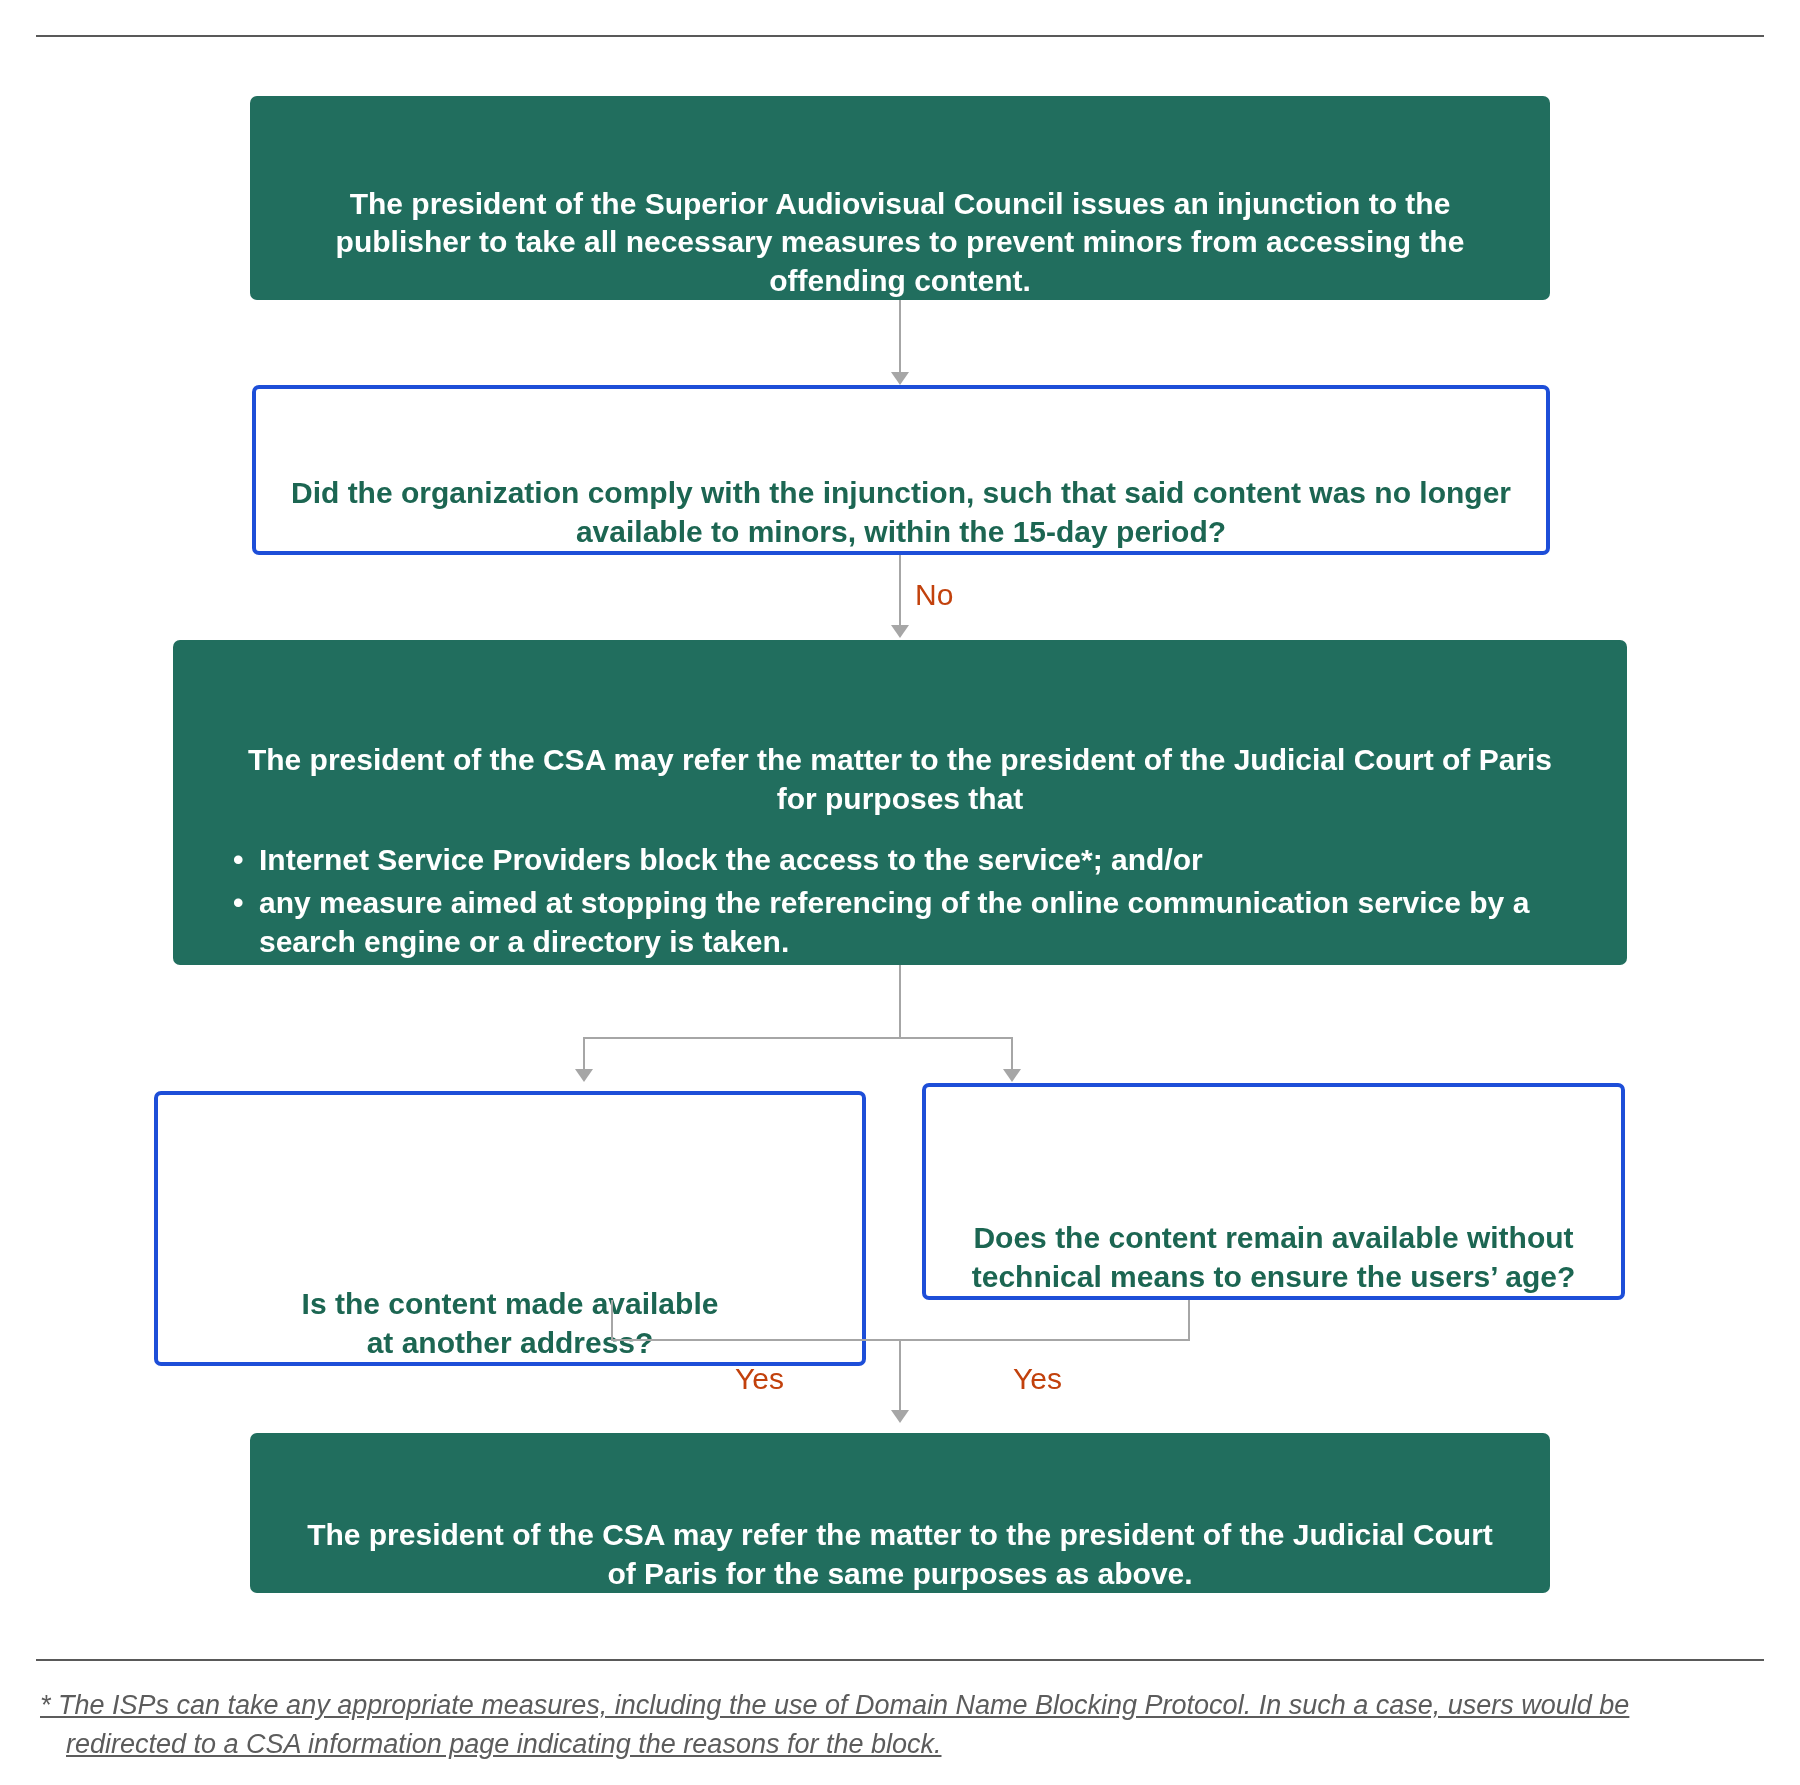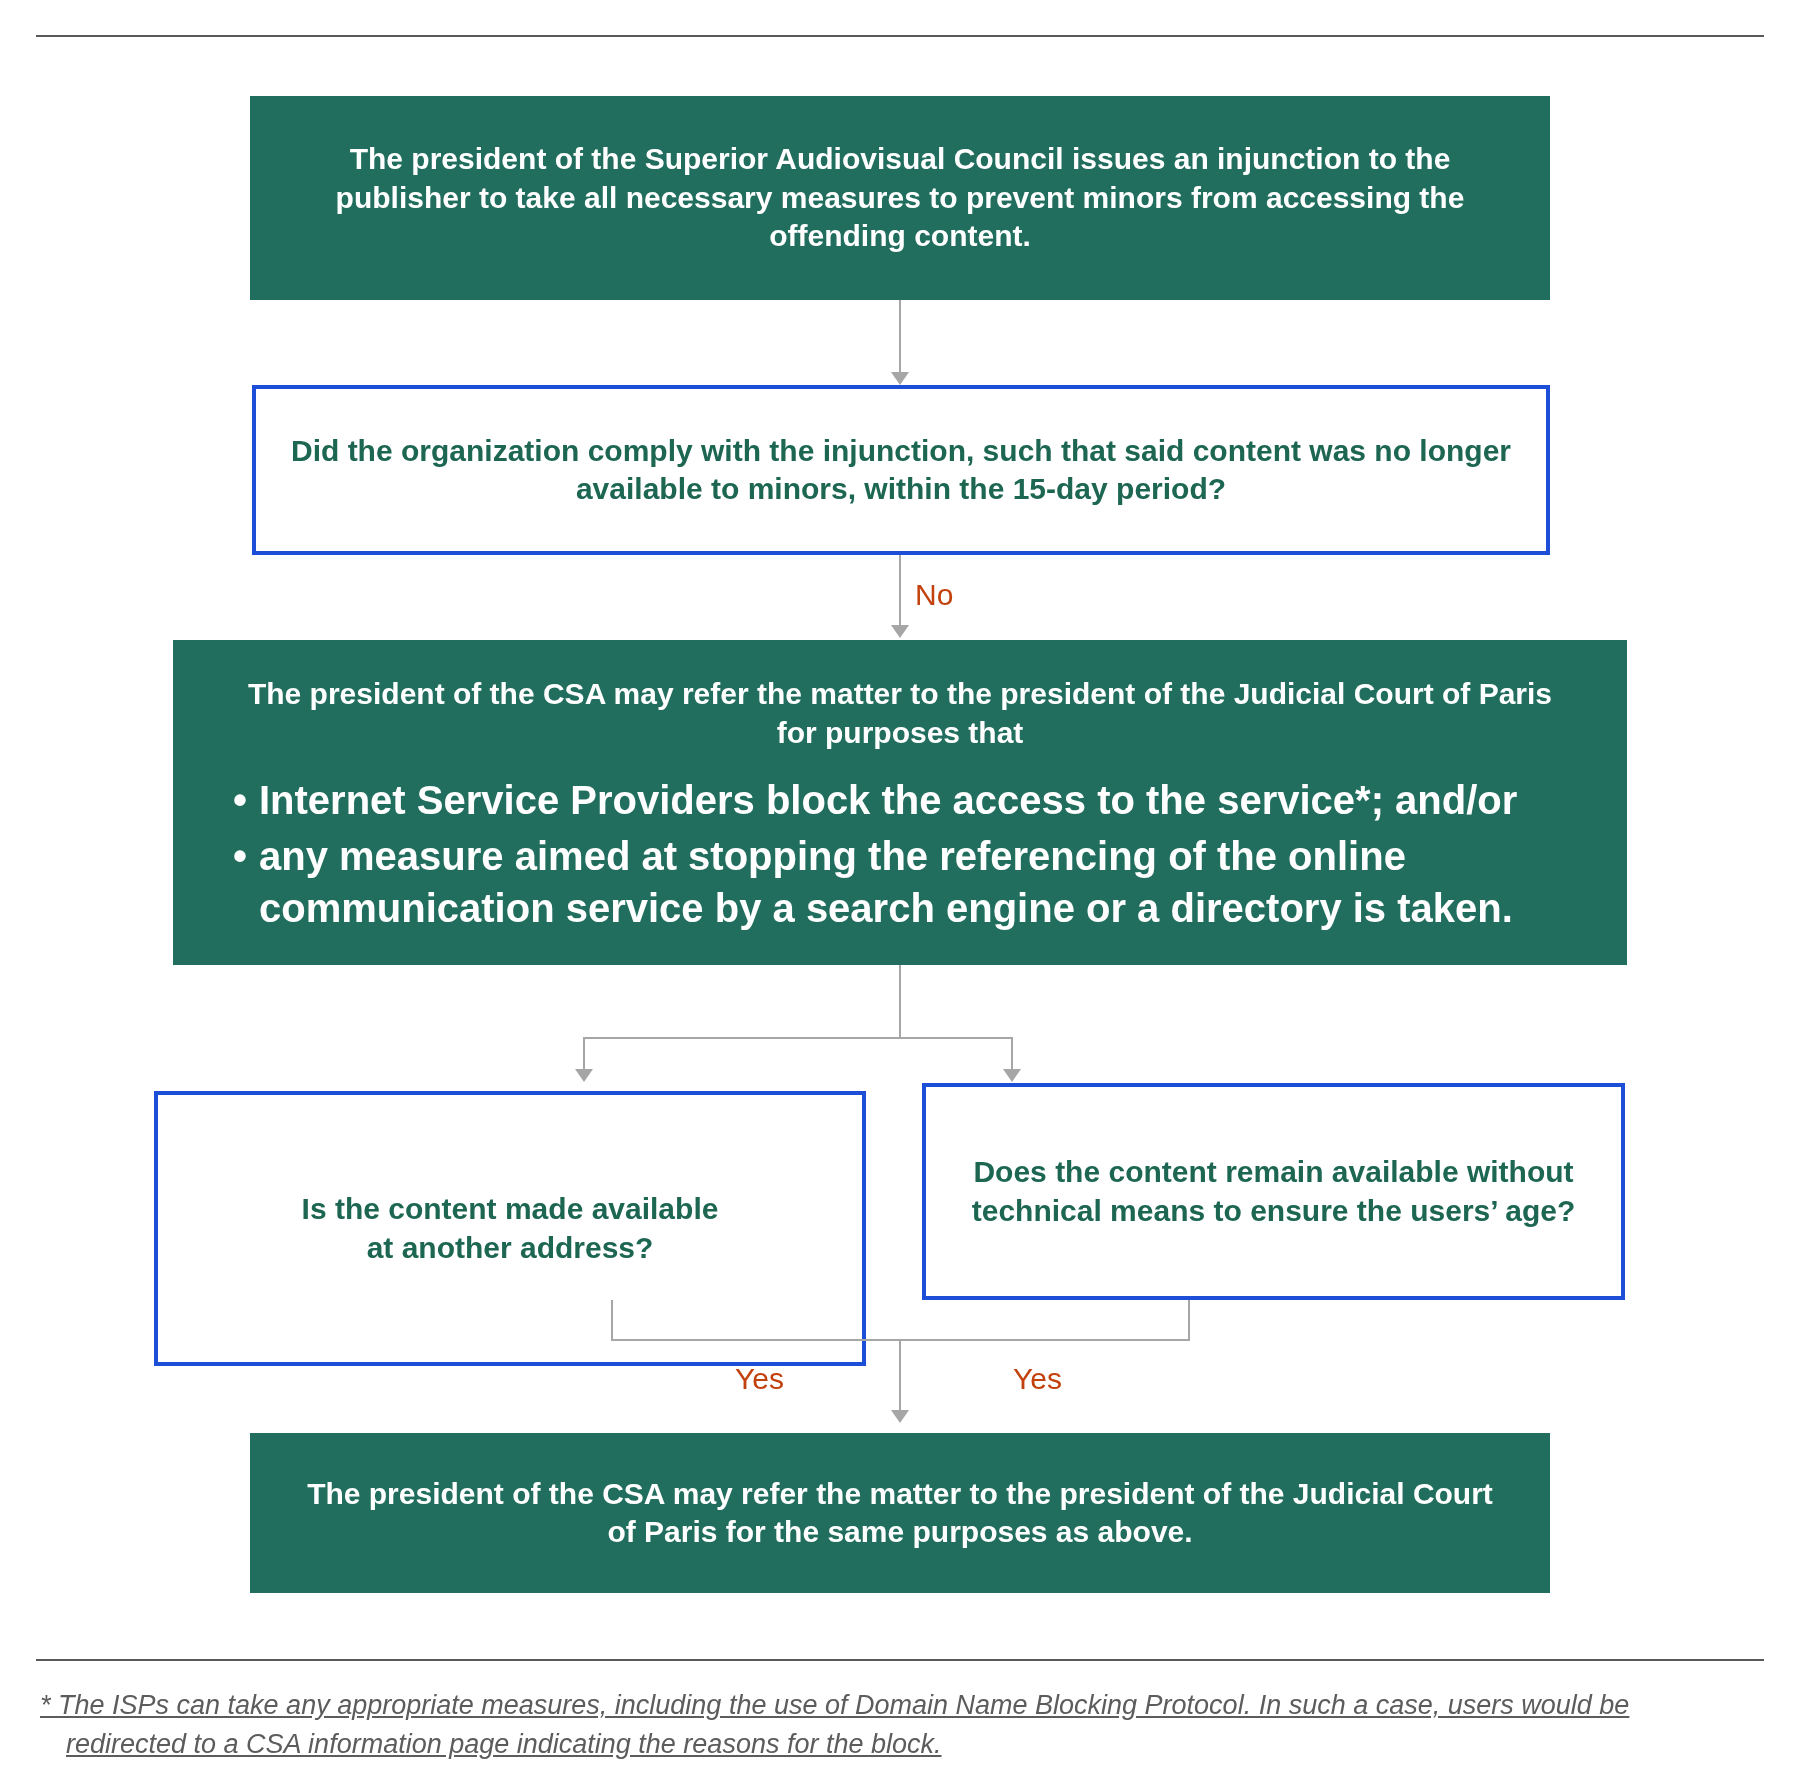--- a/index.html
+++ b/index.html
@@ -33,22 +33,23 @@
   }
   .rule-top { top: 35px; }
   .rule-bottom { top: 1659px; }
 
   
   .node {
     position: absolute;
     display: flex;
     flex-direction: column;
     align-items: center;
-    justify-content: center;
+    justify-content: flex-end;
     text-align: center;
+    border-radius: 7px;
   }
   .node-solid {
     background: #216e5e;
     color: #ffffff;
   }
   .node-outline {
     background: #ffffff;
     border: 4px solid #1d4ed8;
     color: #1c6652;
   }
@@ -84,21 +85,21 @@
     margin-top: 6px;
   }
   #box-refer-court .bullets {
     list-style: none;
     margin: 22px 0 0 0;
     padding: 0 56px 0 56px;
     width: 100%;
     text-align: left;
   }
   #box-refer-court .bullets li {
-    font-size: 40px;
+    font-size: 30px;
     font-weight: bold;
     line-height: 1.3;
     position: relative;
     padding-left: 30px;
     margin-bottom: 4px;
   }
   #box-refer-court .bullets li::before {
     content: "\2022";
     position: absolute;
     left: 4px;

